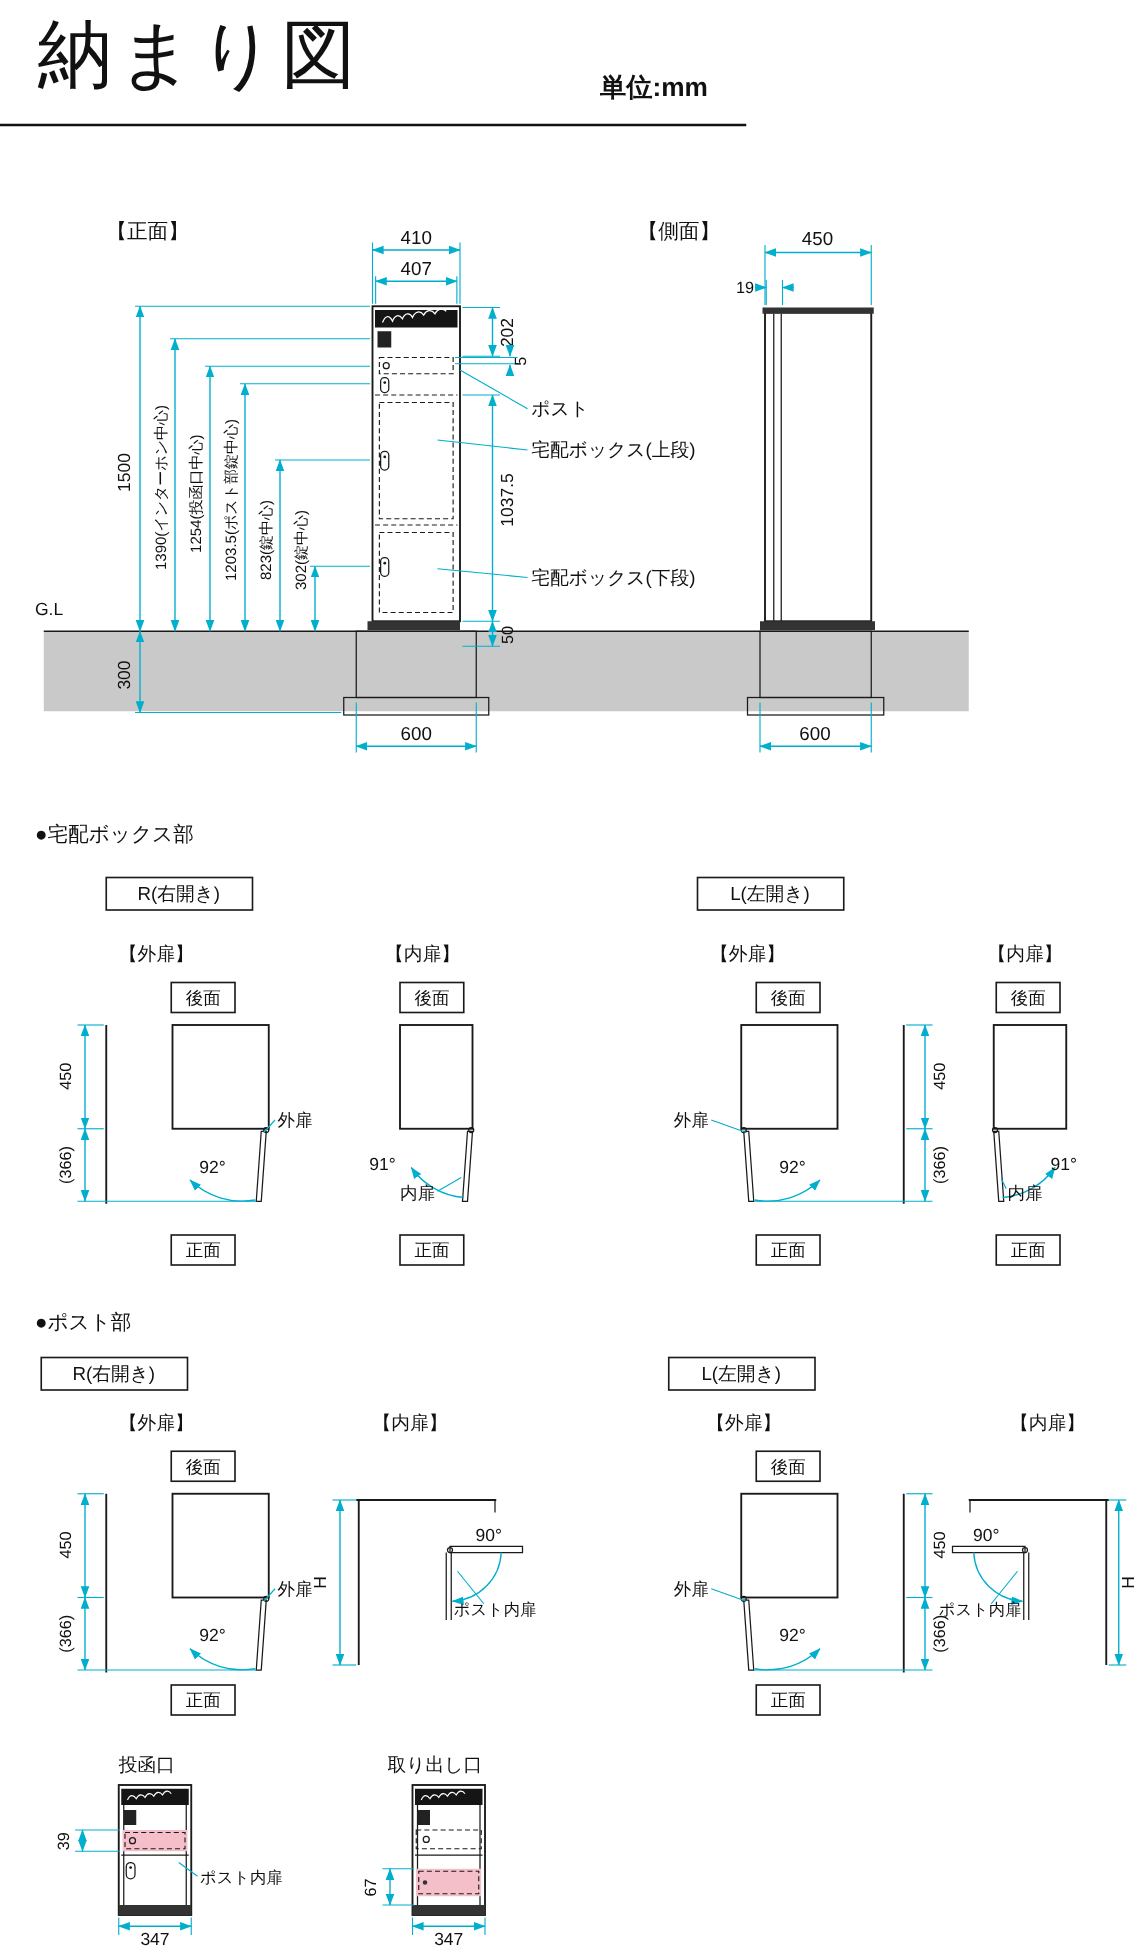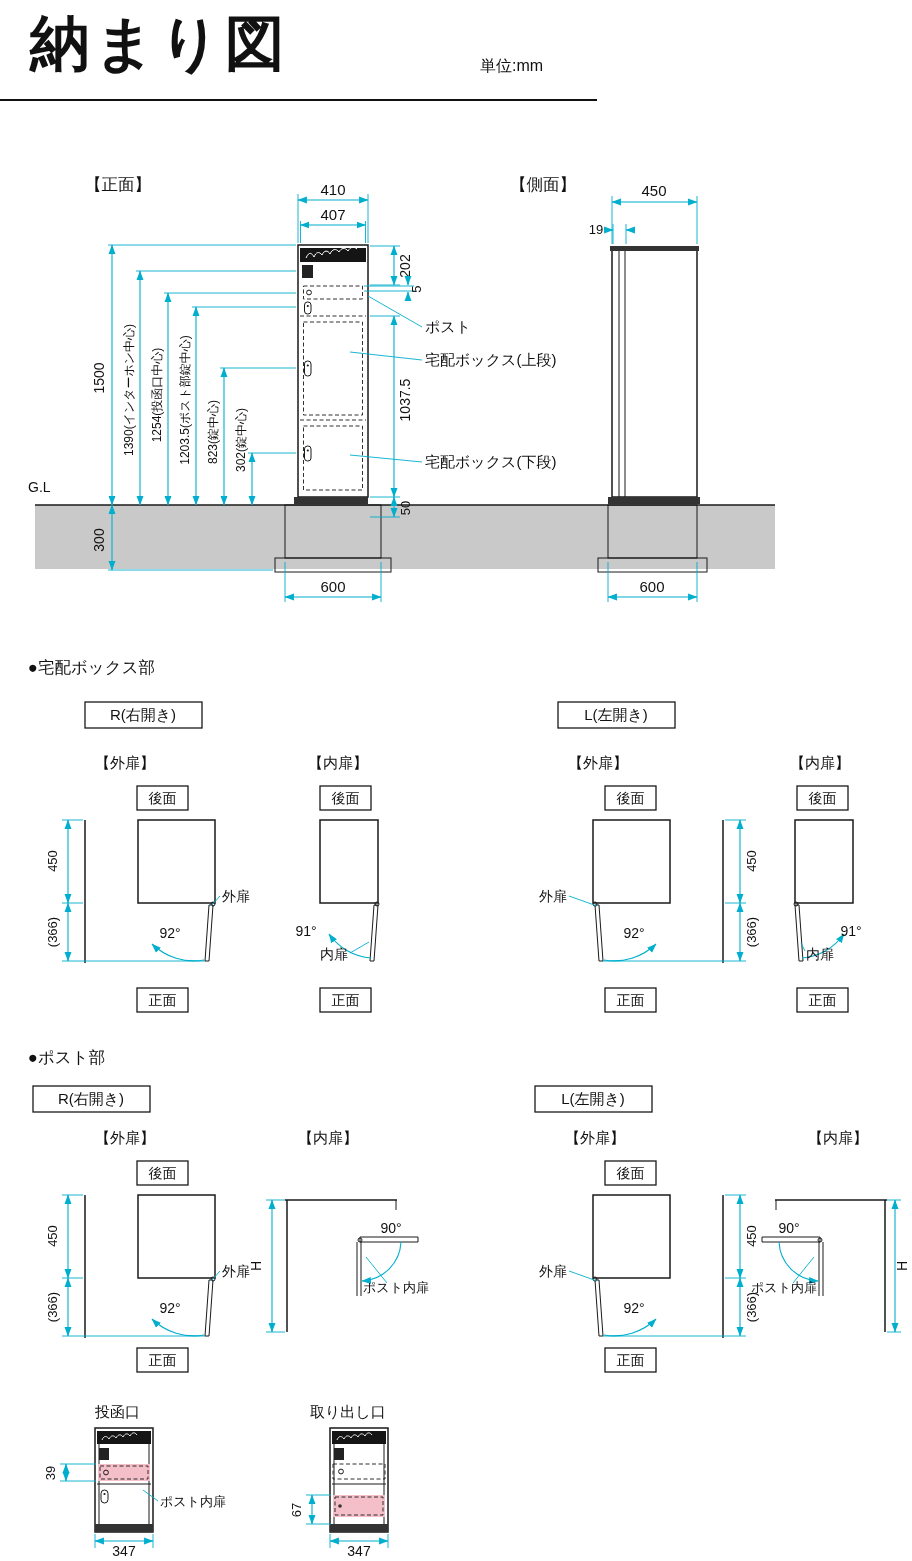--- a/index.html
+++ b/index.html
@@ -1,19 +1,19 @@
 <!DOCTYPE html>
 <html><head>
 <meta charset="utf-8">
 <style>
   html,body{margin:0;padding:0;background:#fff;}
   #page{position:relative;width:912px;height:1561px;background:#fff;overflow:hidden;
         font-family:"Liberation Sans","DejaVu Sans",sans-serif;color:#111;}
-  #title{position:absolute;left:30px;top:4px;font-size:60px;font-weight:bold;letter-spacing:4px;}
-  #unit{position:absolute;left:480px;top:56px;font-size:16px;}
+  #title{position:absolute;left:30px;top:4px;font-size:60px;font-weight:normal;letter-spacing:4px;}
+  #unit{position:absolute;left:480px;top:56px;font-size:21px;font-weight:bold;}
   #rule{position:absolute;left:0;top:99px;width:597px;height:2px;background:#111;}
   svg{position:absolute;left:0;top:110px;}
   svg text{font-family:"Liberation Sans","DejaVu Sans",sans-serif;fill:#111;}
   .t12{font-size:12px}.t13{font-size:13px}.t14{font-size:14px}.t15{font-size:15px}.t16{font-size:16.5px}
   .blk{stroke:#1a1a1a;stroke-width:1.5;fill:none}
   .bln{stroke:#1a1a1a;stroke-width:1;fill:none}
   .dsh{stroke:#1a1a1a;stroke-width:0.9;fill:none;stroke-dasharray:4 2.5}
   .cy{stroke:#00aecd;stroke-width:1.1;fill:none}
   .cyt{stroke:#00aecd;stroke-width:0.9;fill:none}
   .bx{stroke:#1a1a1a;stroke-width:1.3;fill:#fff}

